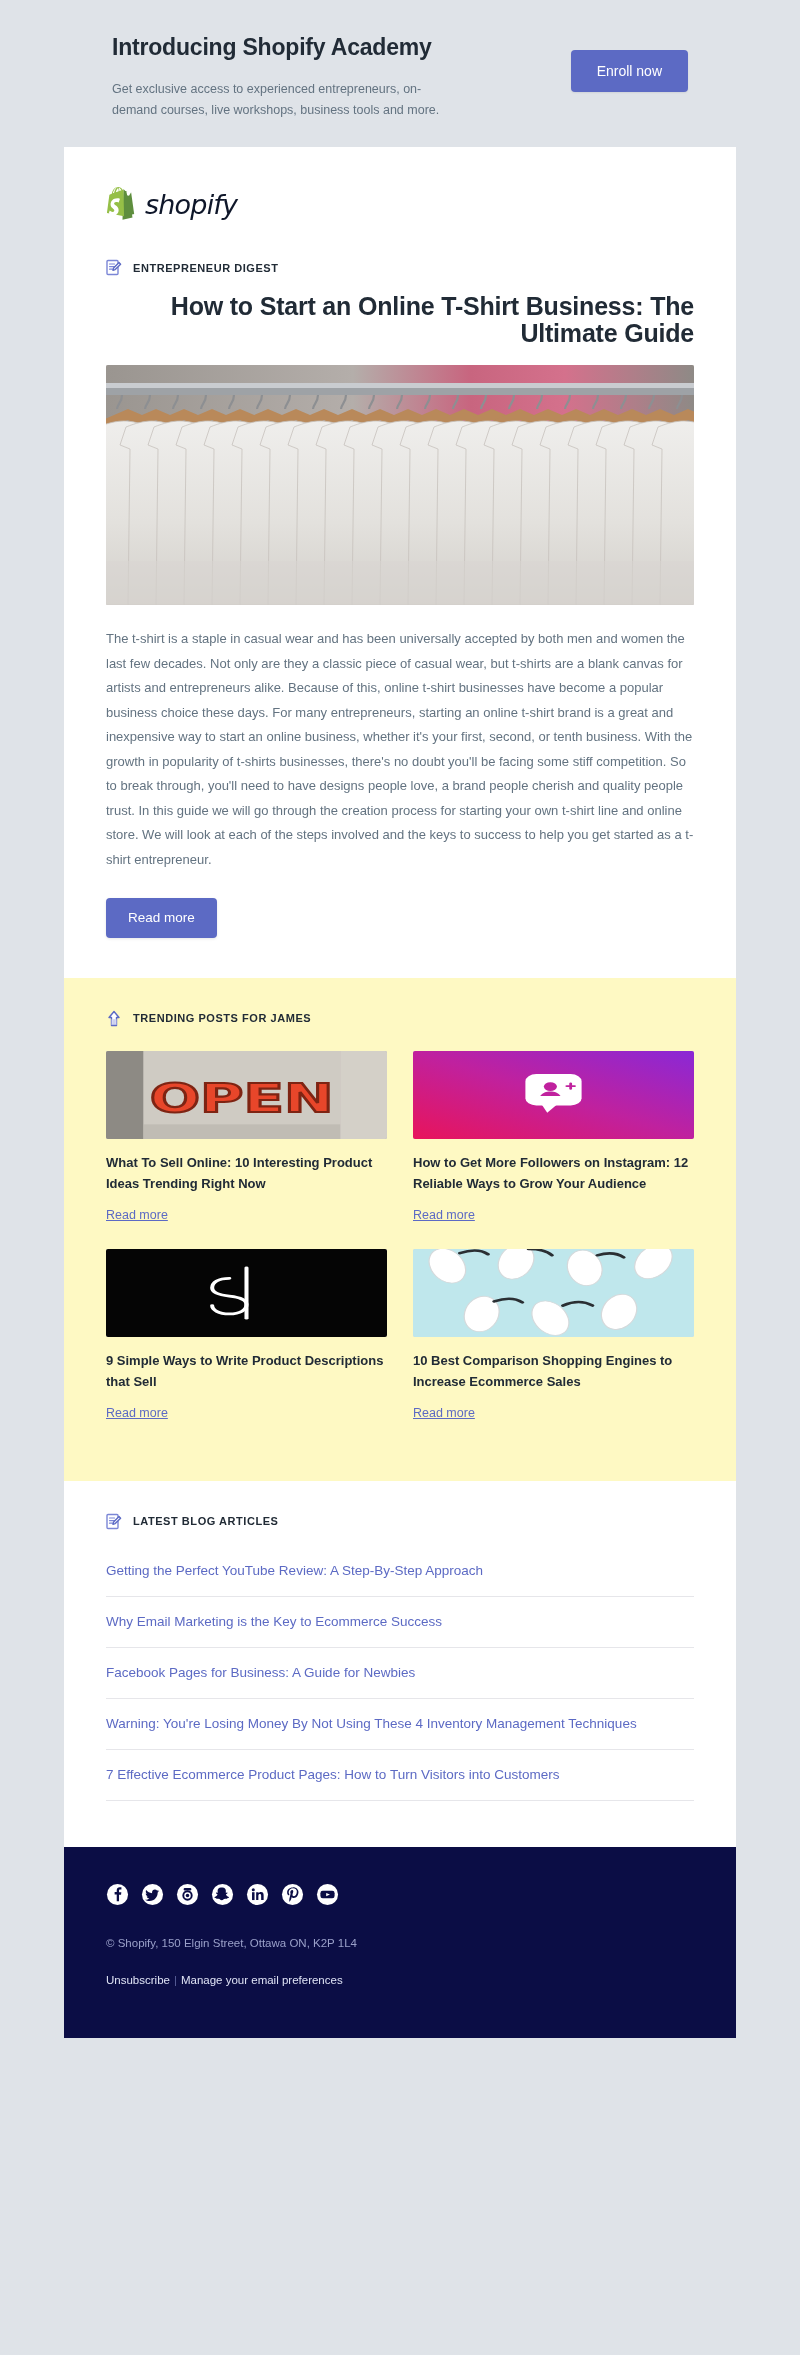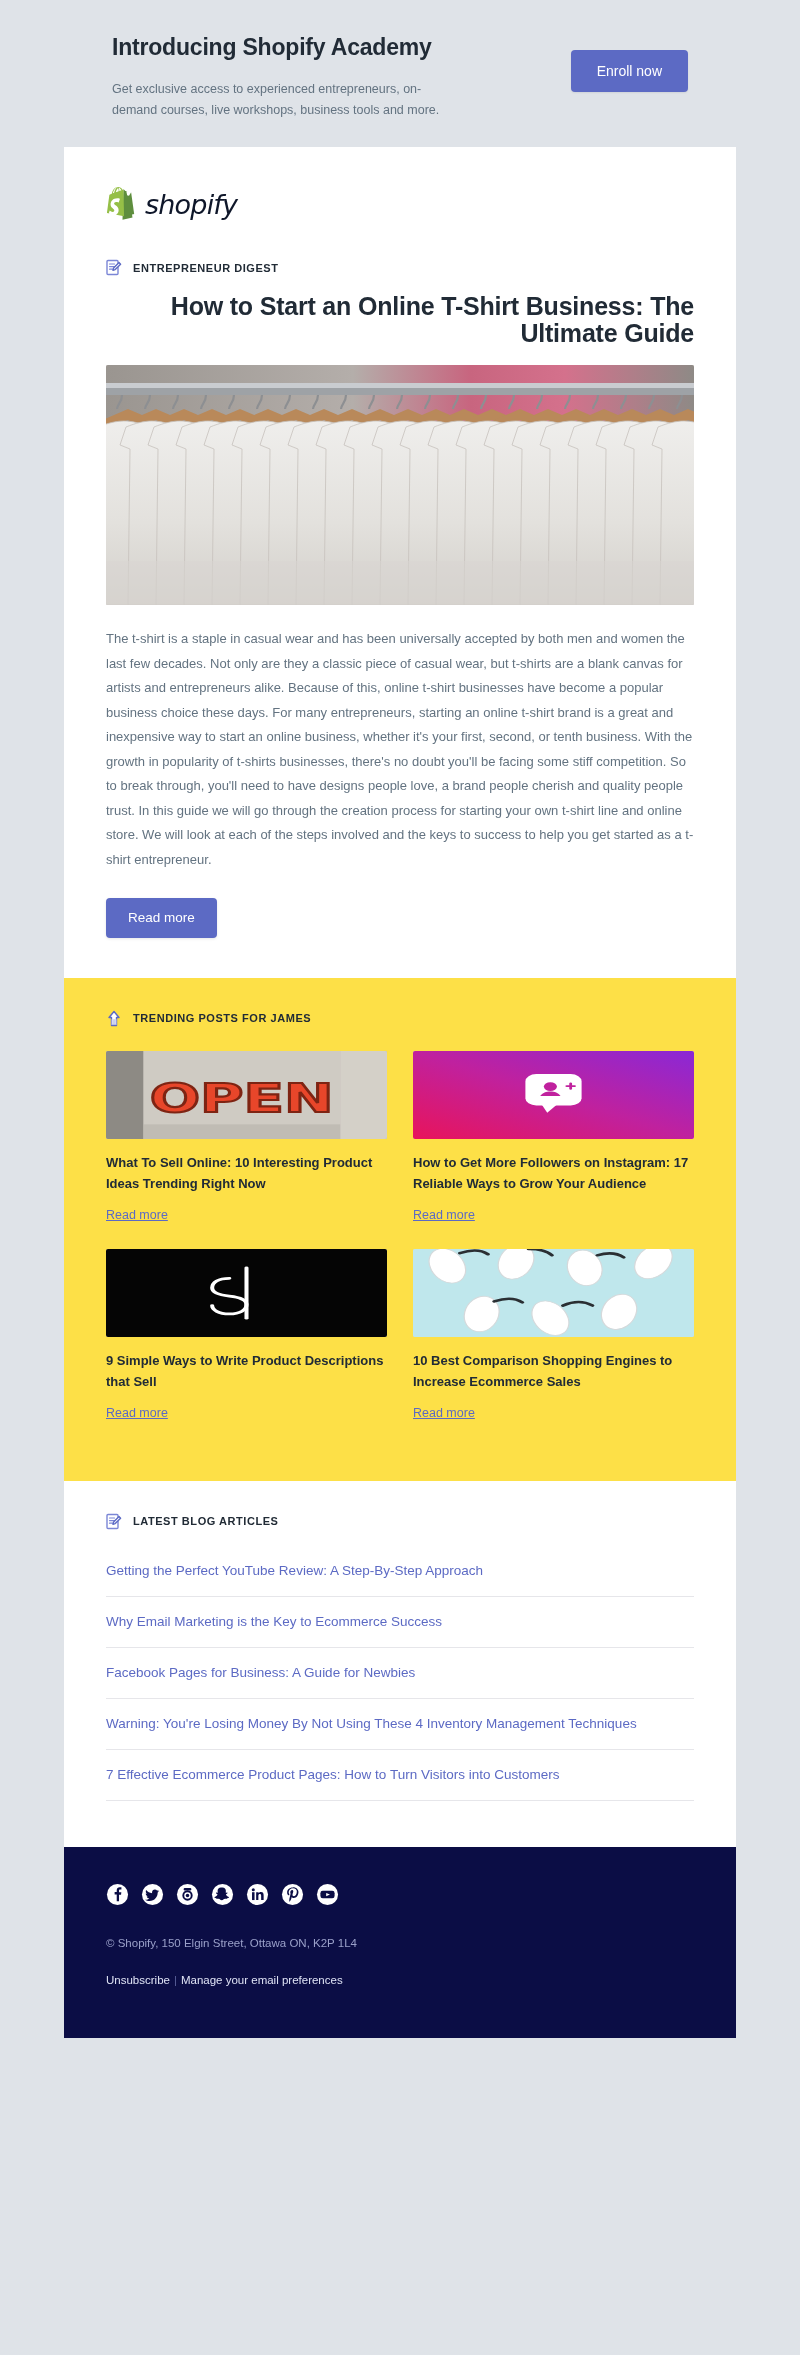--- a/index.html
+++ b/index.html
@@ -121,21 +121,21 @@
     padding: 13px 22px;
     border-radius: 4px;
     border: none;
     cursor: pointer;
     line-height: 1;
     font-family: "Liberation Sans", sans-serif;
     box-shadow: 0 1px 3px rgba(0,0,0,0.10);
   }
 
   
-  .trending-block { background: #fde047; padding: 32px 42px 34px 42px; }
+  .trending-block { background: #fef9c3; padding: 32px 42px 34px 42px; }
   .cards {
     display: grid;
     grid-template-columns: 1fr 1fr;
     column-gap: 26px;
     row-gap: 0;
     margin-top: 24px;
   }
   .card { padding-bottom: 26px; }
   .card-thumb {
     width: 100%;
@@ -388,21 +388,21 @@
               <rect width="180" height="84" fill="url(#iggrad)"></rect>
               <g transform="translate(72,22)">
                 <rect x="0" y="0" width="36" height="30" rx="7" fill="#fff"></rect>
                 <path d="M10 28l4 9 7-9z" fill="#fff"></path>
                 <circle cx="16" cy="12" r="4.2" fill="#c0219e"></circle>
                 <path d="M9.5 21c1.2-3.2 4-4.4 6.5-4.4s5.3 1.2 6.5 4.4z" fill="#c0219e"></path>
                 <path d="M26.5 11.5h5M29 9v5" stroke="#c0219e" stroke-width="1.8" stroke-linecap="round"></path>
               </g>
             </svg>
           </div>
-          <div class="card-title">How to Get More Followers on Instagram: 17 Reliable Ways to Grow Your Audience</div>
+          <div class="card-title">How to Get More Followers on Instagram: 12 Reliable Ways to Grow Your Audience</div>
           <a class="card-link">Read more</a>
         </div>
 
         <div class="card">
           <div class="card-thumb">
             <svg viewBox="0 0 180 84" preserveAspectRatio="none" xmlns="http://www.w3.org/2000/svg" aria-hidden="true">
               <rect width="180" height="84" fill="#050505"></rect>
               <g transform="translate(90,42)">
                 <path d="M-11 -14c-7 0-11 4-11 9s5 7 11 8 11 3 11 8-4 9-11 9-11-4-11-8" fill="none" stroke="#fff" stroke-width="2.6" stroke-linecap="round"></path>
                 <path d="M0 -24v48" stroke="#fff" stroke-width="2.6" stroke-linecap="round"></path>

